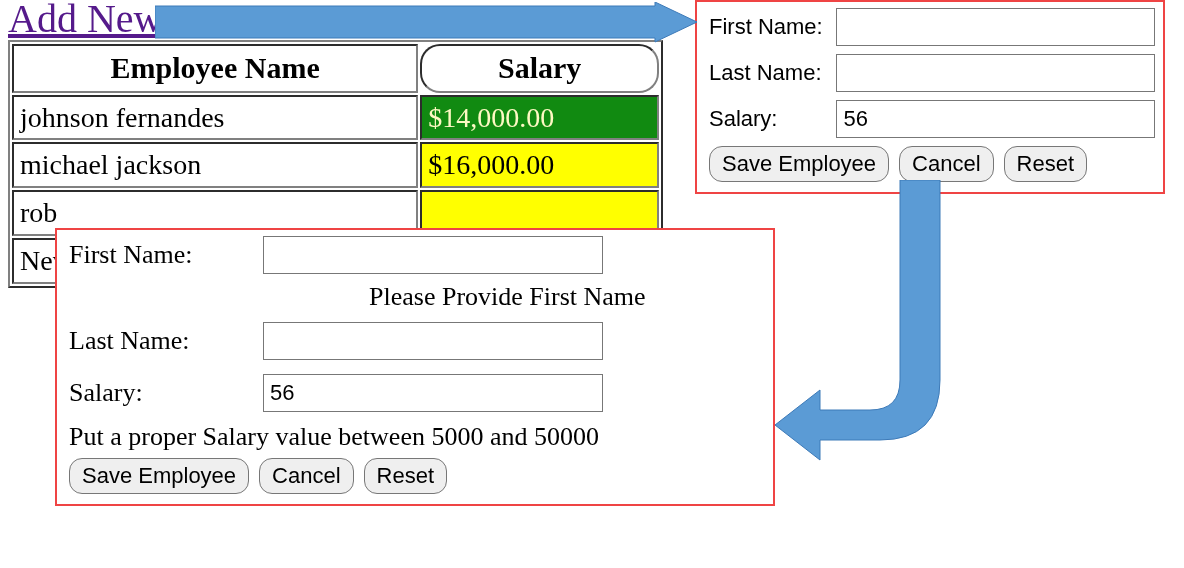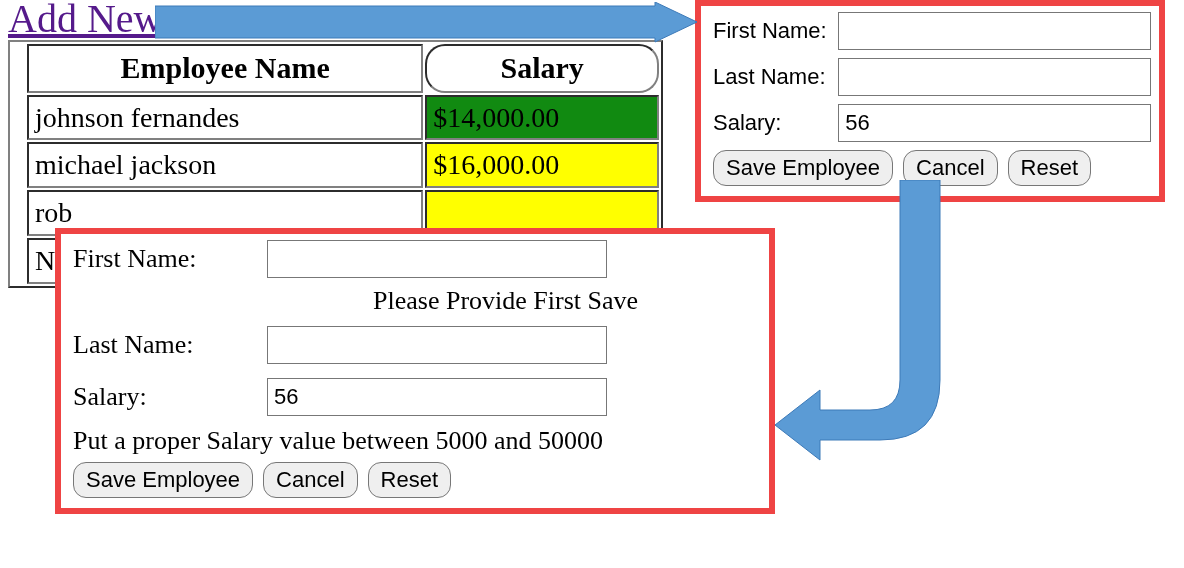--- a/index.html
+++ b/index.html
@@ -27,44 +27,43 @@
     font-size: 40px;
     line-height: 38px;
   }
   table.emp-table {
     border-collapse: separate;
     border-spacing: 2px;
     border: 2px outset #808080;
     margin-top: 2px;
     width: 655px;
     font-size: 28px;
-    padding-left: 15px;
   }
   table.emp-table th,
   table.emp-table td {
     border: 2px inset #808080;
     padding: 2px 6px;
     text-align: left;
     line-height: 1.35;
   }
   table.emp-table th {
     text-align: center;
     font-weight: bold;
     font-size: 30px;
   }
-  .salary-green { background: #118a11; color: #000000; }
+  .salary-green { background: #118a11; color: #fef9c3; }
   .salary-yellow { background: #ffff00; color: #000; }
   .col-name { width: 400px; }
   .col-salary { width: 235px; border-radius: 20px; }
 
   
   .panel {
     position: absolute;
     background: #fff;
-    border: 6px solid #ef4444;
+    border: 2px solid #ef4444;
     font-family: Arial, Helvetica, sans-serif;
     font-size: 22px;
     padding: 6px 8px 10px 12px;
   }
   .panel .row {
     display: flex;
     align-items: center;
     margin-bottom: 8px;
     gap: 6px;
   }
@@ -173,21 +172,21 @@
     <button>Cancel</button>
     <button>Reset</button>
   </div>
 </div>
 
 <div class="panel form-b">
   <div class="row">
     <label>First Name:</label>
     <input type="text" value="" style="">
   </div>
-  <div class="val-msg">Please Provide First Save</div>
+  <div class="val-msg">Please Provide First Name</div>
   <div class="row">
     <label>Last Name:</label>
     <input type="text" value="" style="">
   </div>
   <div class="row">
     <label>Salary:</label>
     <input type="text" value="56" style="">
   </div>
   <div class="val-msg2">Put a proper Salary value between 5000 and 50000</div>
   <div class="buttons">

